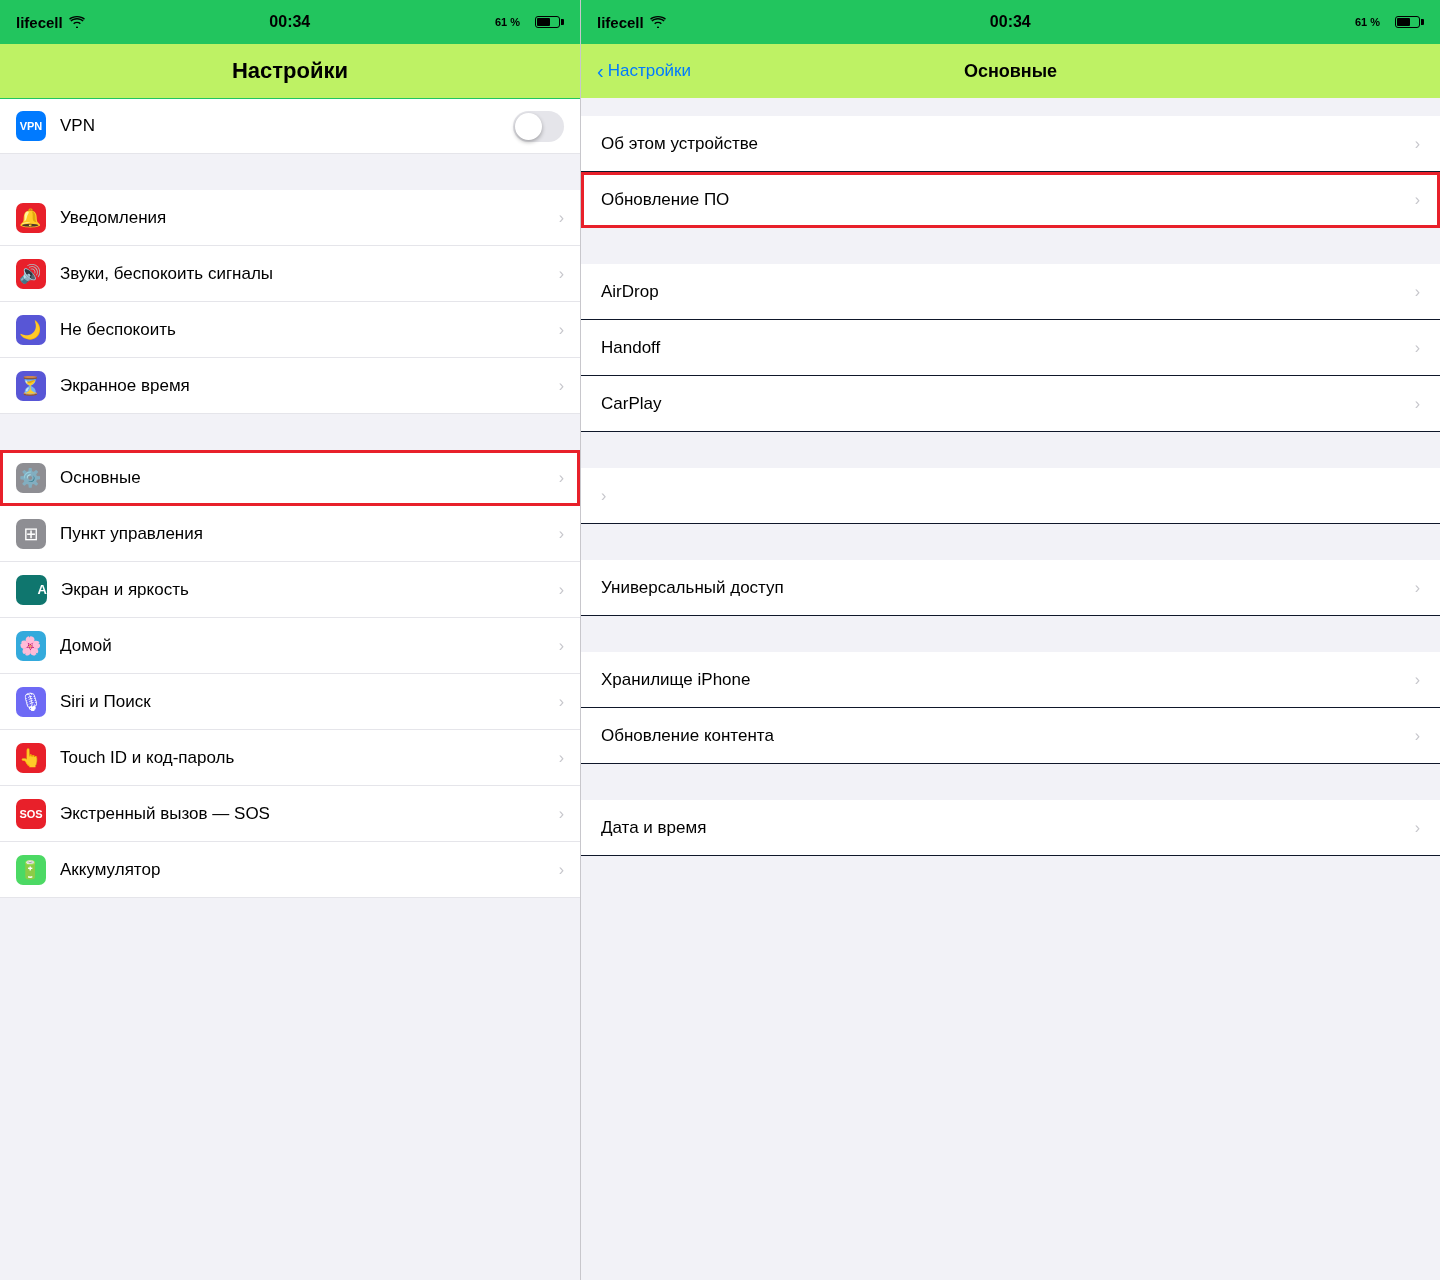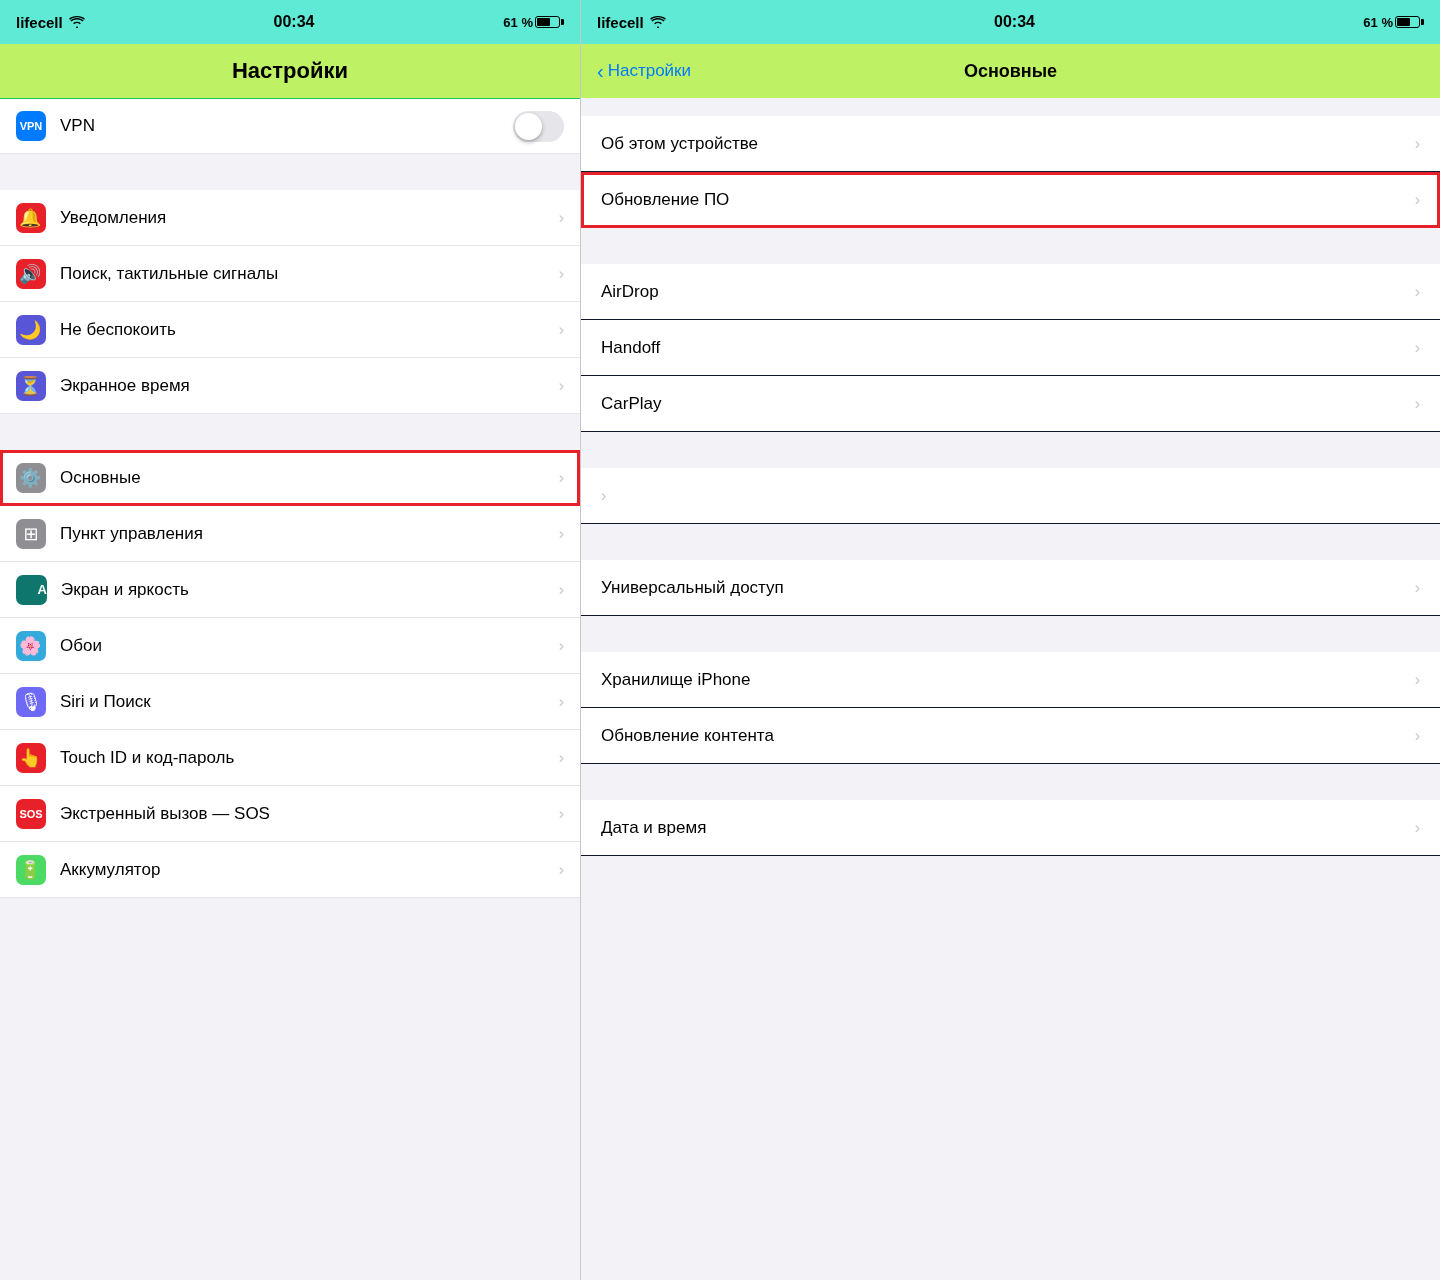--- a/index.html
+++ b/index.html
@@ -29,40 +29,40 @@
       background: #f2f2f7;
       display: flex;
       flex-direction: column;
       flex-shrink: 0;
       border-left: 1px solid #c8c7cc;
     }
 
     
     .status-bar {
       height: 44px;
-      background: #5eead4;
+      background: #22c55e;
       display: flex;
       align-items: center;
       justify-content: space-between;
       padding: 0 16px;
       flex-shrink: 0;
     }
     .status-left {
       display: flex;
       align-items: center;
       gap: 6px;
       font-size: 15px;
       font-weight: 600;
       color: #000;
     }
     .status-right {
       display: flex;
       align-items: center;
-      gap: 2px;
-      font-size: 13px;
+      gap: 15px;
+      font-size: 11px;
       font-weight: 600;
       color: #000;
     }
     .status-center {
       font-size: 16px;
       font-weight: 600;
       color: #000;
     }
     .battery-icon {
       display: inline-flex;
@@ -294,21 +294,21 @@
 
     <div class="section-spacer"></div>
 
     <div class="settings-row">
       <div class="row-icon icon-notif">🔔</div>
       <span class="row-label">Уведомления</span>
       <span class="row-chevron">›</span>
     </div>
     <div class="settings-row">
       <div class="row-icon icon-sound">🔊</div>
-      <span class="row-label">Поиск, тактильные сигналы</span>
+      <span class="row-label">Звуки, беспокоить сигналы</span>
       <span class="row-chevron">›</span>
     </div>
     <div class="settings-row">
       <div class="row-icon icon-dnd">🌙</div>
       <span class="row-label">Не беспокоить</span>
       <span class="row-chevron">›</span>
     </div>
     <div class="settings-row">
       <div class="row-icon icon-screentime">⏳</div>
       <span class="row-label">Экранное время</span>
@@ -327,21 +327,21 @@
       <span class="row-label">Пункт управления</span>
       <span class="row-chevron">›</span>
     </div>
     <div class="settings-row">
       <div class="row-icon icon-display">AA</div>
       <span class="row-label">Экран и яркость</span>
       <span class="row-chevron">›</span>
     </div>
     <div class="settings-row">
       <div class="row-icon icon-wallpaper">🌸</div>
-      <span class="row-label">Обои</span>
+      <span class="row-label">Домой</span>
       <span class="row-chevron">›</span>
     </div>
     <div class="settings-row">
       <div class="row-icon icon-siri">🎙</div>
       <span class="row-label">Siri и Поиск</span>
       <span class="row-chevron">›</span>
     </div>
     <div class="settings-row">
       <div class="row-icon icon-touchid">👆</div>
       <span class="row-label">Touch ID и код-пароль</span>

